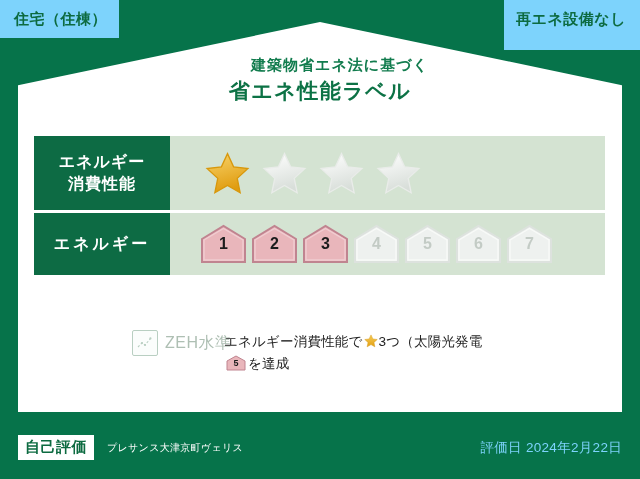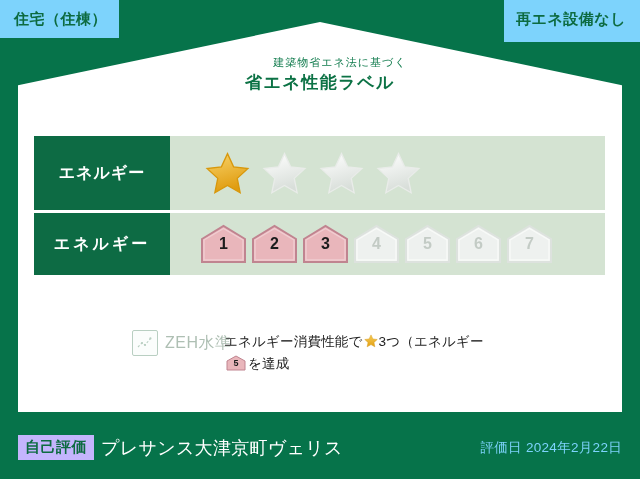--- a/index.html
+++ b/index.html
@@ -19,26 +19,26 @@
     -webkit-clip-path:polygon(0% 16.2%, 50% 0%, 100% 16.2%, 100% 100%, 0% 100%);
   }
 
   
   .corner-chip{
     position:absolute;background:#7dd3fc;display:flex;align-items:center;
     justify-content:center;color:#0d6b41;font-weight:bold;font-size:15px;
     letter-spacing:.5px;white-space:nowrap;
   }
   .chip-left{left:0;top:0;height:38px;padding:0 12px 0 14px;}
-  .chip-right{right:0;top:0;height:38px;padding:0 14px 4px 12px;}
+  .chip-right{right:0;top:0;height:38px;padding:0 14px 12px 12px;}
 
   
   .title-wrap{position:absolute;left:0;right:0;top:56px;text-align:center;}
-  .title-sub{font-size:11px;font-weight:normal;color:#127c4e;letter-spacing:1px;line-height:1.2;padding-left:40px;}
-  .title-main{font-size:17px;font-weight:bold;color:#0c7245;letter-spacing:1.5px;margin-top:4px;line-height:1.2;}
+  .title-sub{font-size:15px;font-weight:bold;color:#127c4e;letter-spacing:1px;line-height:1.2;padding-left:40px;}
+  .title-main{font-size:21px;font-weight:bold;color:#0c7245;letter-spacing:1.5px;margin-top:4px;line-height:1.2;}
 
   
   .rows{position:absolute;left:34px;top:136px;width:571px;}
   .row{display:flex;height:74px;}
   .row.r2{height:62px;margin-top:3px;}
   .row-label{
     width:136px;flex:0 0 136px;background:#0d6b44;color:#fff;
     display:flex;flex-direction:column;align-items:center;justify-content:center;
     font-weight:bold;font-size:16px;line-height:1.35;letter-spacing:1px;
   }
@@ -68,23 +68,23 @@
   .zeh-text{margin-left:7px;font-size:16px;font-weight:normal;color:#aebfb3;letter-spacing:.5px;white-space:nowrap;}
   .note-text{flex:1;font-size:13.5px;color:#222;line-height:1.62;letter-spacing:.2px;padding-top:1px;}
   .inline-star{display:inline-block;width:14px;height:14px;vertical-align:-2px;margin:0 1px;}
   .inline-badge{display:inline-block;width:20px;height:16px;vertical-align:-3px;position:relative;margin:0 2px;}
   .inline-badge svg{display:block;}
   .inline-badge .num{position:absolute;left:0;right:0;top:4px;text-align:center;font-size:9px;font-weight:bold;color:#1c1c1c;line-height:1;}
 
   
   .footer{position:absolute;left:0;right:0;bottom:0;height:62px;}
   .footer-inner{position:absolute;left:18px;right:18px;top:18px;display:flex;align-items:center;}
-  .self-chip{background:#c4b5fd;color:#0d6b41;font-weight:bold;font-size:15px;
+  .self-chip{background:#ffffff;color:#0d6b41;font-weight:bold;font-size:15px;
              padding:3px 7px;letter-spacing:.5px;white-space:nowrap;text-align:center;}
-  .bldg-name{color:#ffffff;font-size:18px;margin-left:7px;white-space:nowrap;letter-spacing:.3px;}
+  .bldg-name{color:#ffffff;font-size:10px;margin-left:13px;white-space:nowrap;letter-spacing:.3px;}
   .eval-date{margin-left:auto;color:#7dd3fc;font-size:13.5px;white-space:nowrap;letter-spacing:.3px;}
 </style>
 </head>
 <body>
 
 <div id="label-root">
 
   <div class="house-body"></div>
 
   <div class="corner-chip chip-left">住宅（住棟）</div>
@@ -93,20 +93,21 @@
   <div class="title-wrap">
     <div class="title-sub">建築物省エネ法に基づく</div>
     <div class="title-main">省エネ性能ラベル</div>
   </div>
 
   <div class="rows">
 
     <div class="row r1">
       <div class="row-label">
         <span>エネルギー</span>
+        <span>消費性能</span>
       </div>
       <div class="row-panel" id="star-panel">
           <svg class="star" viewBox="0 0 24 24">
             <defs>
               <linearGradient id="sg0" x1="0" y1="0" x2="0.3" y2="1">
                 <stop offset="0" stop-color="#f8d46b"></stop>
                 <stop offset="1" stop-color="#e09c10"></stop>
               </linearGradient>
             </defs>
             <polygon points="12,1.4 15.25,8.45 22.9,9.35 17.2,14.6 18.75,22.3 12,18.4 5.25,22.3 6.8,14.6 1.1,9.35 8.75,8.45" fill="url(#sg0)" stroke="#d8980d" stroke-width="0.7"></polygon>
@@ -212,21 +213,21 @@
     </div>
     <div class="note-text">
       <span>エネルギー消費性能で</span><span class="inline-star"><svg width="14" height="14" viewBox="0 0 24 24" aria-hidden="true">
             <defs>
               <linearGradient id="ig" x1="0" y1="0" x2="0" y2="1">
                 <stop offset="0" stop-color="#f6cc55"></stop>
                 <stop offset="1" stop-color="#e3a014"></stop>
               </linearGradient>
             </defs>
             <polygon points="12,1.6 15.2,8.5 22.7,9.4 17.1,14.5 18.6,22 12,18.2 5.4,22 6.9,14.5 1.3,9.4 8.8,8.5" fill="url(#ig)" stroke="#d79a16" stroke-width="0.8"></polygon>
-          </svg></span><span>3つ（エネルギー</span><br><span class="inline-badge"><svg width="20" height="16" viewBox="0 0 20 16" aria-hidden="true">
+          </svg></span><span>3つ（太陽光発電</span><br><span class="inline-badge"><svg width="20" height="16" viewBox="0 0 20 16" aria-hidden="true">
             <polygon points="1,6 10,1 19,6 19,15 1,15" fill="#e9b6bb" stroke="#c08490" stroke-width="1"></polygon>
           </svg><span class="num">5</span></span><span>を達成</span>
     </div>
   </div>
 
   <div class="footer">
     <div class="footer-inner">
       <span class="self-chip">自己評価</span>
       <span class="bldg-name">プレサンス大津京町ヴェリス</span>
       <span class="eval-date">評価日 2024年2月22日</span>

